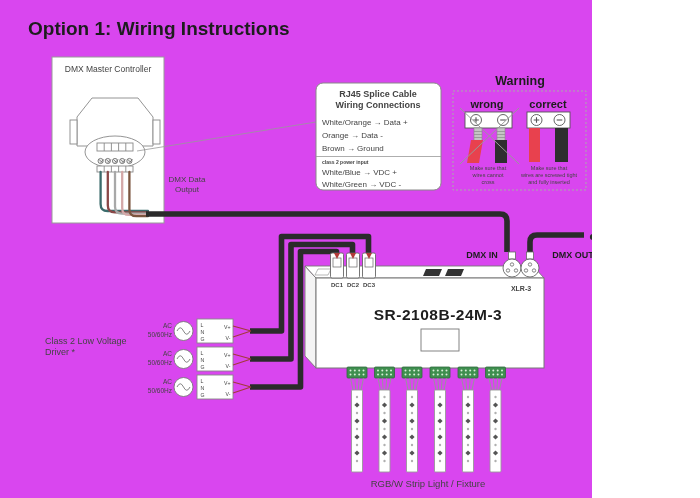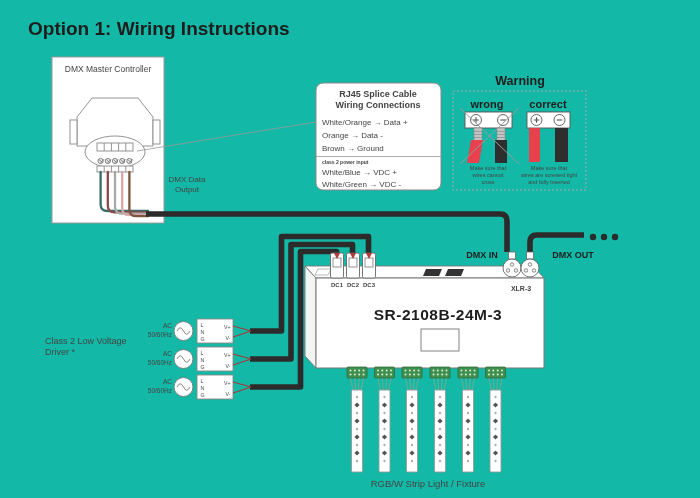--- a/index.html
+++ b/index.html
@@ -1,16 +1,16 @@
 <!DOCTYPE html>
 <html><head>
 <meta charset="utf-8">
 <style>
   html,body{margin:0;padding:0;background:#fff;}
-  .stage{width:700px;height:498px;position:relative;background:#14b8a6;overflow:hidden;}
+  .stage{width:592px;height:498px;position:relative;background:#d946ef;overflow:hidden;}
   svg{display:block;}
   text{font-family:"Liberation Sans","DejaVu Sans",sans-serif;fill:#444;}
   .bold{font-weight:bold;}
   .ink{fill:#1d1d1d;}
 </style>
 </head>
 <body>
 
 <div class="stage">
 <svg width="700" height="498" viewBox="0 0 700 498">

